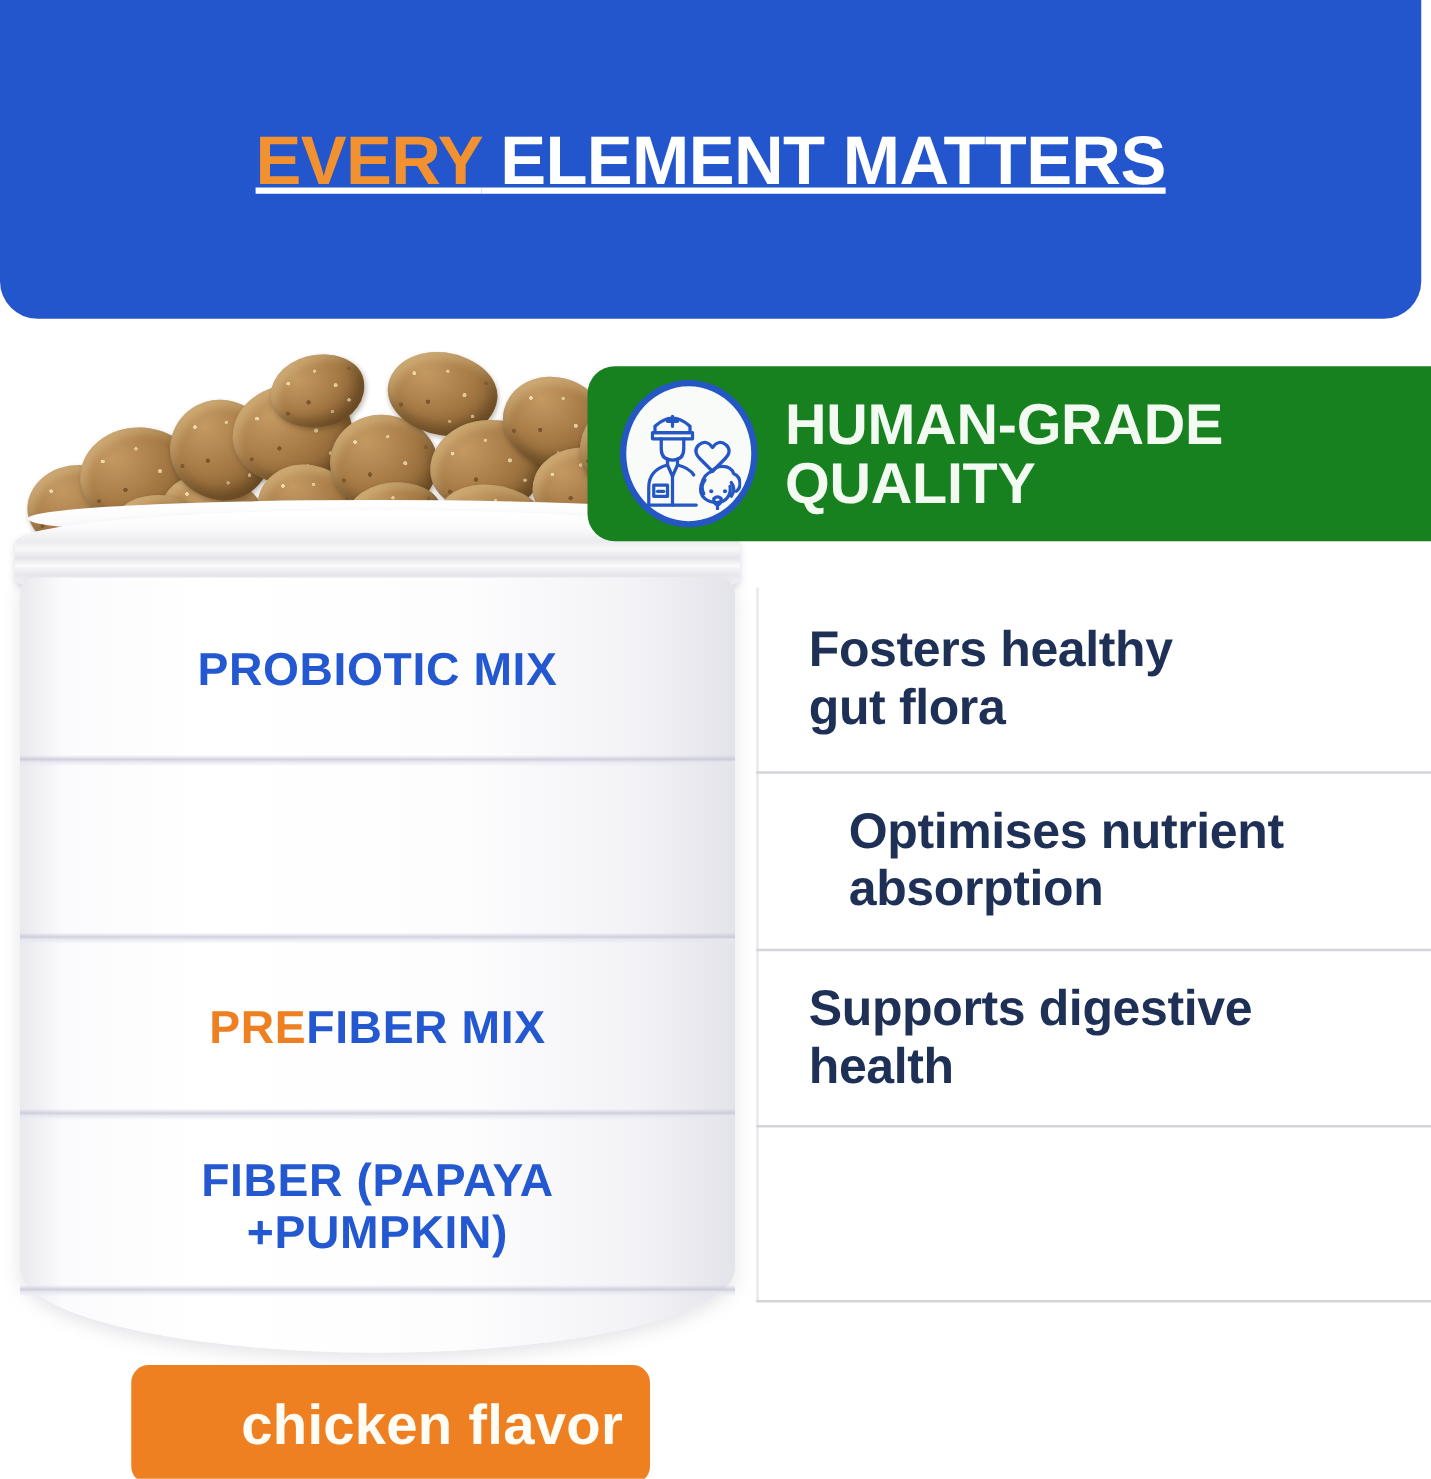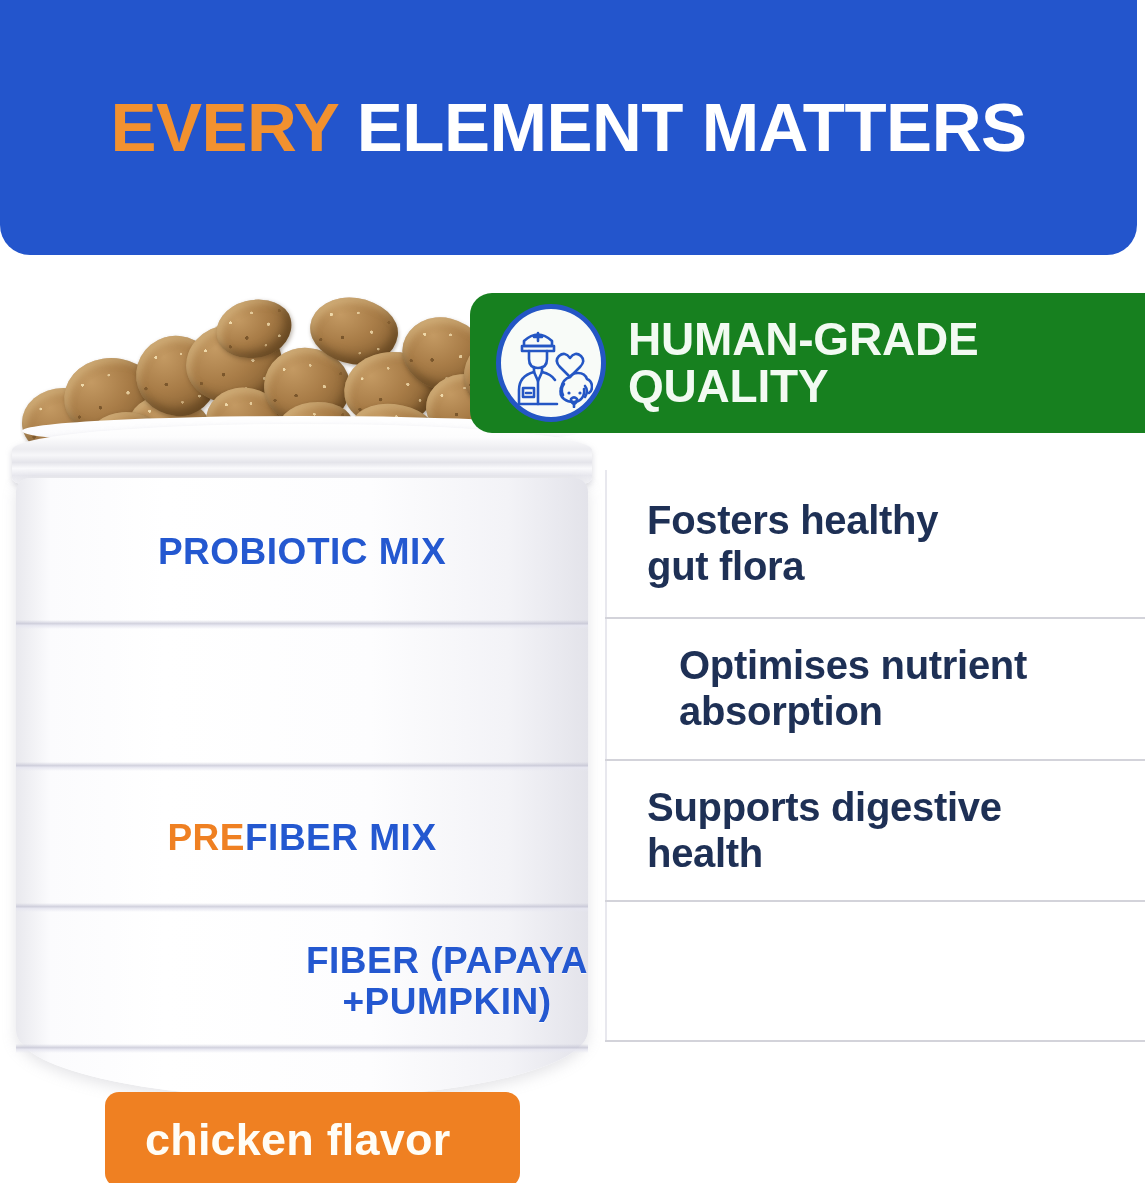--- a/index.html
+++ b/index.html
@@ -15,35 +15,36 @@
   .banner{
     position:absolute;
     left:0; top:-10px;
     width:1137px; height:265px;
     background:#2355cc;
     border-radius:0 0 30px 30px;
     display:flex; align-items:center; justify-content:center;
     text-align:center;
   }
   .banner-title{
-    font-size:69px;
+    font-size:55px;
     font-weight:bold;
     line-height:0.96;
     letter-spacing:-0.5px;
     color:#ffffff;
     padding-top:12px;
     text-transform:uppercase;
     width:100%;
+    text-decoration:underline;
   }
   .banner-title .accent{ color:#f2912f; }
 
   
   .jar-wrap{
     position:absolute;
-    left:0; top:296px;
+    left:0; top:280px;
     width:620px; height:810px;
   }
   
   .treats{
     position:absolute;
     left:20px; top:0px;
     width:480px; height:155px;
     overflow:hidden;
   }
   .kib{
@@ -121,21 +122,21 @@
     position:absolute;
     left:105px; top:1092px;
     width:415px; height:95px;
     background:#ef8022;
     border-radius:14px;
     display:flex; align-items:center; justify-content:flex-start;
     padding-left:40px;
   }
   .flavor span{
     font-size:45px; font-weight:bold;
-    color:#fffdf6; letter-spacing:0.2px;
+    color:#fffdf6; letter-spacing:0.2px;margin-left:48px;
   }
 
   
   .badge{
     position:absolute;
     left:470px; top:293px;
     width:795px; height:140px;
     background:#17801f;
     border-radius:22px;
     display:flex; align-items:center;
@@ -226,21 +227,21 @@
     </div>
     <div class="seg-div" style="top:142px;"></div>
 
     <div class="seg-div" style="top:284px;"></div>
 
     <div class="seg" style="top:289px; height:141px;">
       <div class="seg-label"><span class="pre">PRE</span><span>FIBER MIX</span></div>
     </div>
     <div class="seg-div" style="top:425px;"></div>
 
-    <div class="seg" style="top:430px; height:146px;justify-content:flex-end;">
+    <div class="seg" style="top:430px; height:146px;">
       <div class="seg-label"><span class="pre"></span><span>FIBER (PAPAYA
 +PUMPKIN)</span></div>
     </div>
     <div class="seg-div" style="top:566px;"></div>
 
   </div>
 </div>
 
 <div class="flavor">
   <span>chicken flavor</span>

